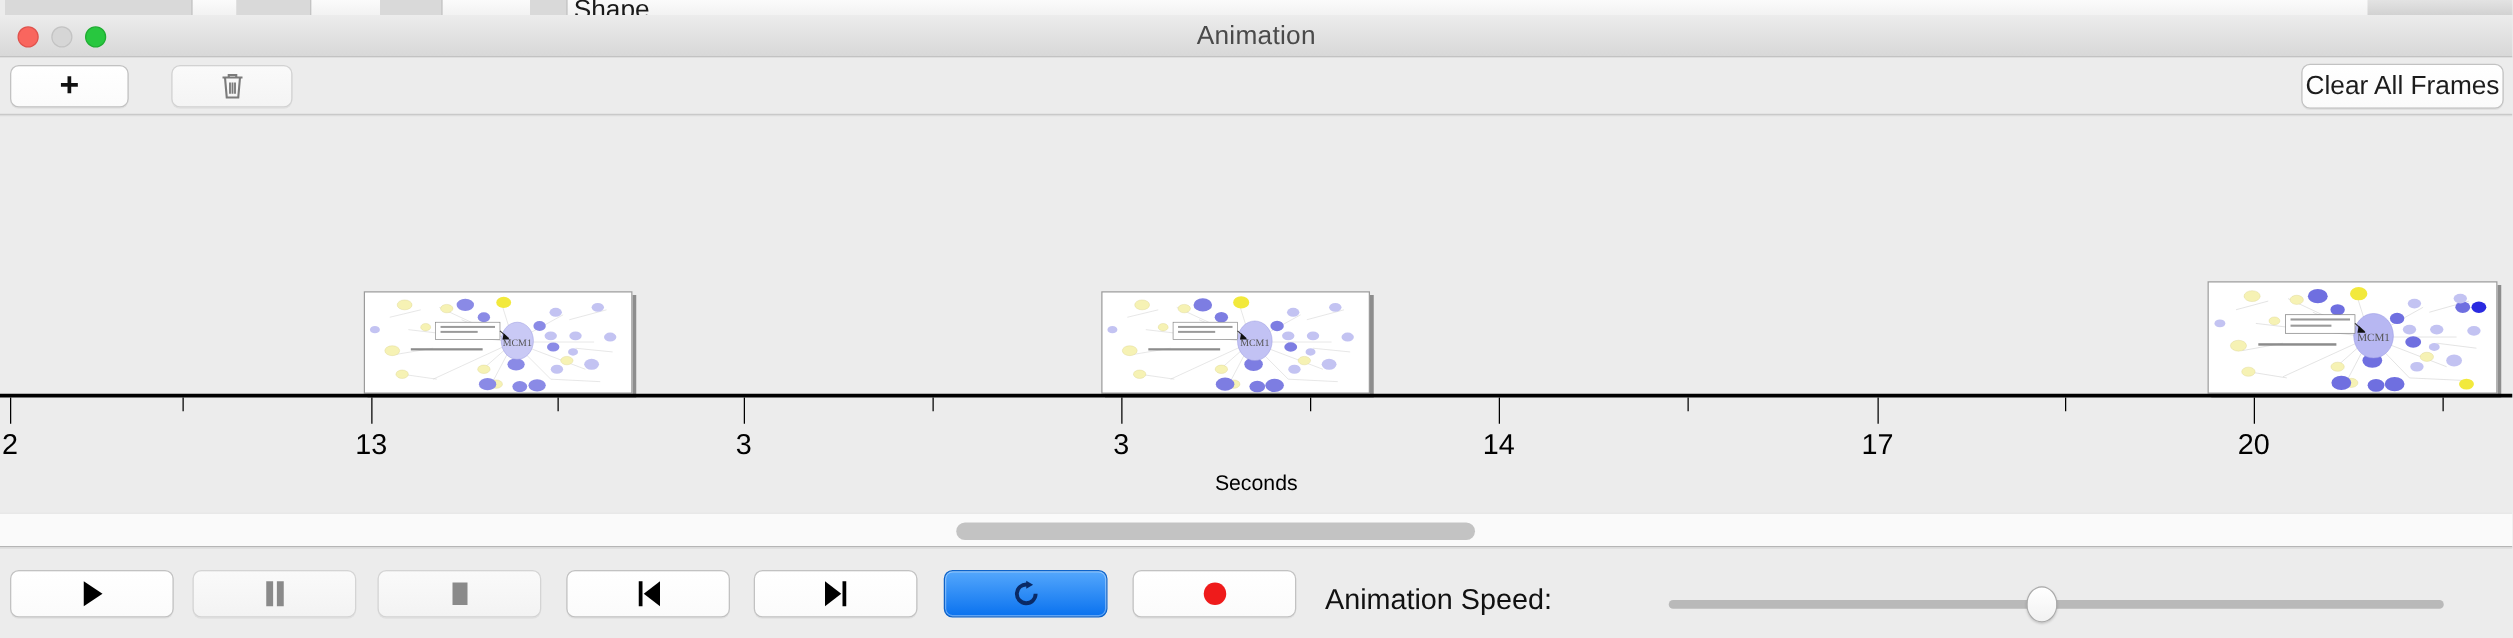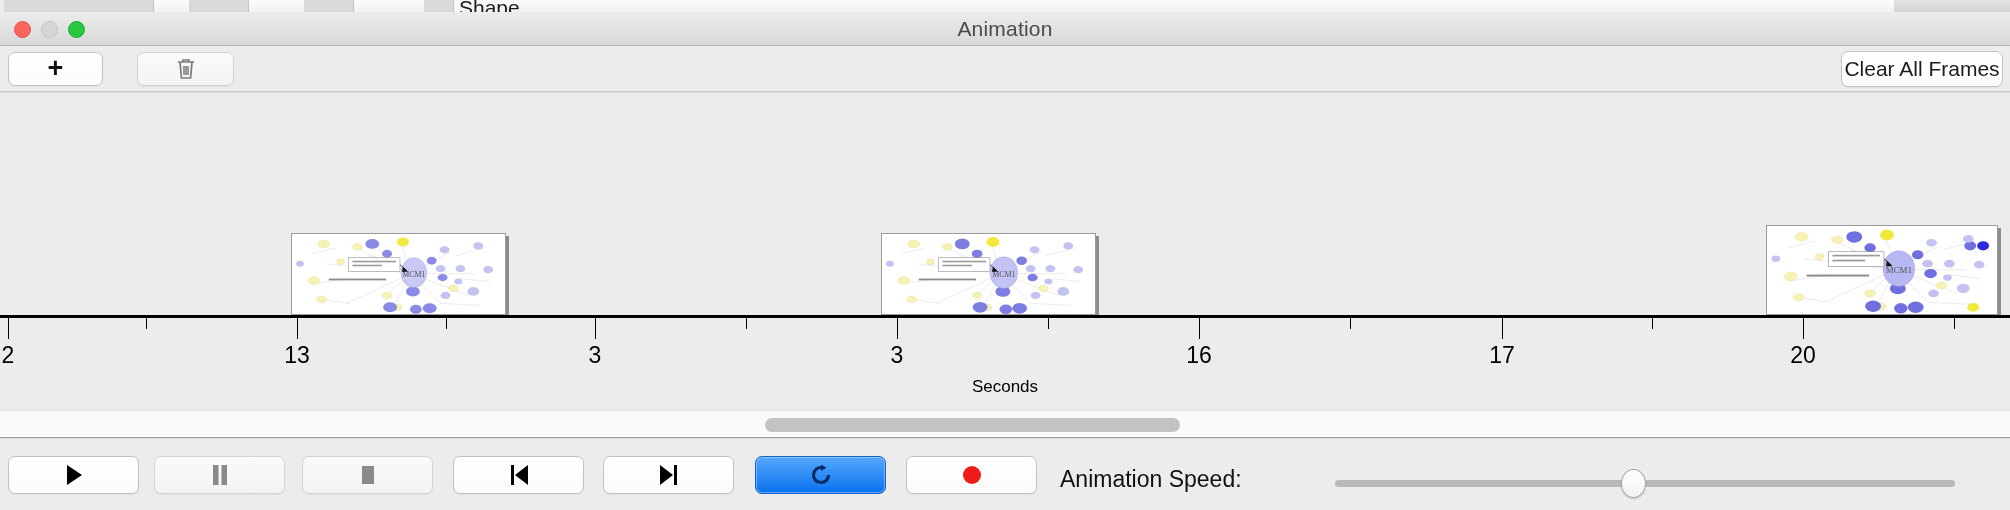--- a/index.html
+++ b/index.html
@@ -368,21 +368,21 @@
       <div class="tick minor" style="left:1350px;"></div>
       <div class="tick major" style="left:1502px;"></div>
       <div class="tick minor" style="left:1652px;"></div>
       <div class="tick major" style="left:1803px;"></div>
       <div class="tick minor" style="left:1954px;"></div>
 
       <div class="tick-label" style="left:8px;">2</div>
       <div class="tick-label" style="left:297px;">13</div>
       <div class="tick-label" style="left:595px;">3</div>
       <div class="tick-label" style="left:897px;">3</div>
-      <div class="tick-label" style="left:1199px;">16</div>
+      <div class="tick-label" style="left:1199px;">14</div>
       <div class="tick-label" style="left:1502px;">17</div>
       <div class="tick-label" style="left:1803px;">20</div>
 
       <div class="axis-title">Seconds</div>
     </div>
   </div>
 
   <div class="hscroll">
     <div class="hscroll-thumb" style="left: 765px; width: 415px;"></div>
   </div>

